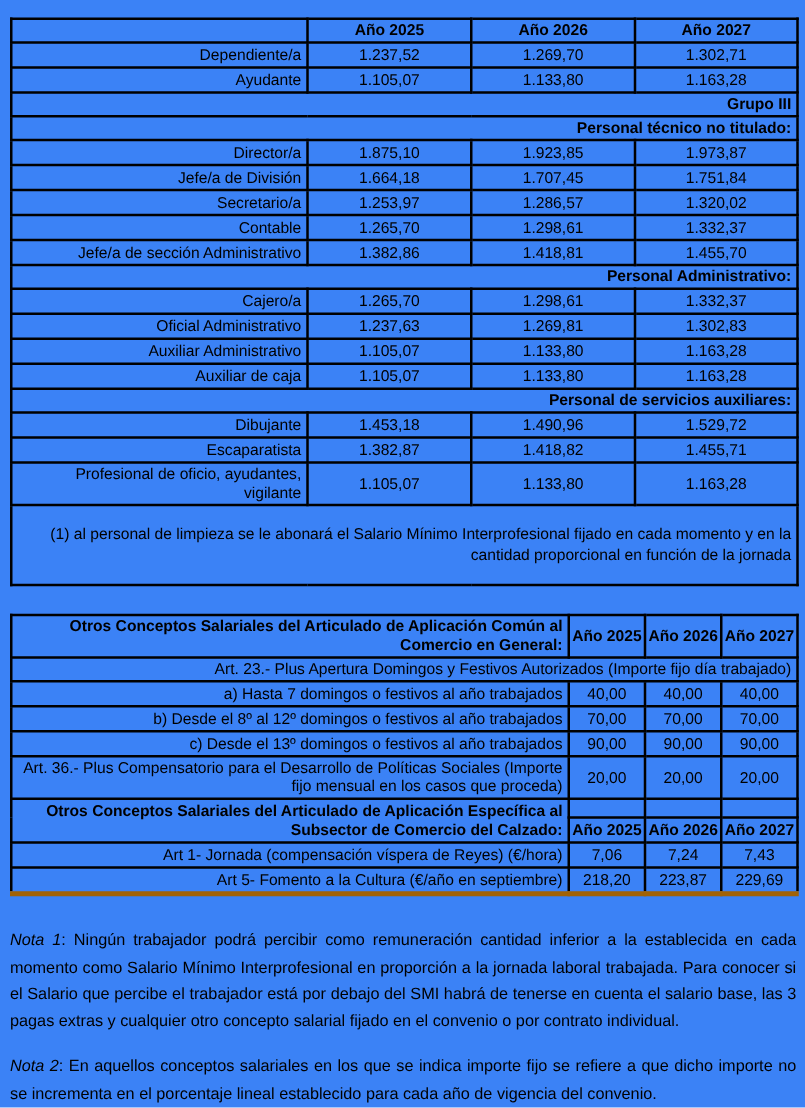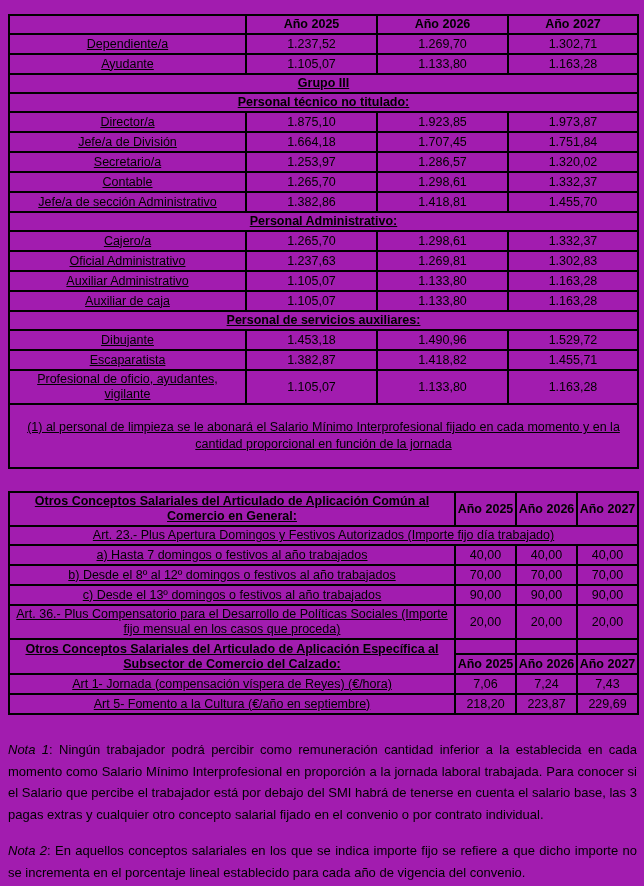--- a/index.html
+++ b/index.html
@@ -7,56 +7,56 @@
     padding: 0;
     background: #ffffff;
     font-family: "Liberation Sans", sans-serif;
     color: #000000;
   }
   .page {
     width: 644px;
     height: 886px;
     box-sizing: border-box;
     padding: 14px 7px 0 8px;
-    background: #a21caf;
+    background: #3b82f6;
     overflow: hidden;
   }
   table {
     border-collapse: collapse;
     table-layout: fixed;
     width: 629px;
   }
   td {
     border: 2px solid #000000;
     font-size: 12.5px;
     line-height: 15px;
     padding: 1px 4px;
     vertical-align: middle;
     overflow: hidden;
     word-wrap: break-word;
   }
   .b   { font-weight: bold; }
   .num { text-align: center; padding: 1px 1px; }
-  .lab { text-align: center; text-decoration: underline; }
+  .lab { text-align: right; }
 
   
   .t1 tr.data td    { height: 16px; }
   .t1 tr.header td  { height: 13px; }
   .t1 tr.section td { height: 14px; }
   .t1 tr.footnote td{ line-height: 17px; padding: 14px 4px; }
 
   .t1 { margin-bottom: 22px; }
 
   
   .t2 tr.header td   { height: 30px; }
   .t2 tr.span td     { height: 15px; }
   .t2 tr.data td     { height: 16px; }
   .t2 tr.section2 td.gap { height: 11px; }
   .t2 tr.year2 td    { height: 16px; }
-  .t2 { border-bottom: 1px solid #a16207; }
+  .t2 { border-bottom: 4px solid #a16207; }
 
   .notes { margin-top: 24px; width: 629px; }
   .note {
     font-size: 13px;
     line-height: 21.5px;
     text-align: justify;
     margin: 0 0 15px 0;
   }
   .note i { font-style: italic; }
 </style>

